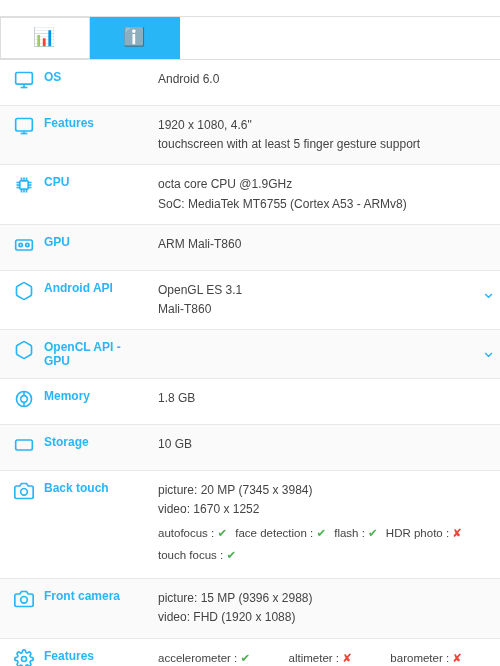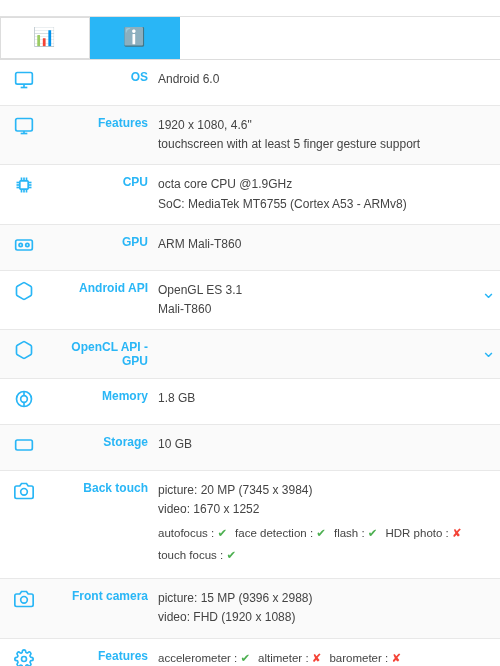--- a/index.html
+++ b/index.html
@@ -66,21 +66,20 @@
       color: #29b6f6;
       font-size: 18px;
     }
     .label-cell {
       width: 110px;
       vertical-align: top;
       padding: 10px 6px 10px 0;
       color: #29b6f6;
       font-size: 12px;
       font-weight: bold;
-      text-align: right;
     }
     .value-cell {
       vertical-align: top;
       padding: 10px 6px 10px 4px;
       color: #444;
       font-size: 12px;
       line-height: 1.6;
       flex: 1;
     }
     .dropdown-cell {
@@ -94,20 +93,21 @@
       font-size: 18px;
       cursor: pointer;
     }
     .check { color: #4caf50; }
     .cross { color: #f44336; }
     .feature-line {
       display: flex;
       flex-wrap: wrap;
       gap: 4px 8px;
       margin-bottom: 4px;
+      justify-content: space-between;
     }
     .feature-item {
       white-space: nowrap;
       font-size: 11.5px;
       color: #444;
     }
   </style>
 </head>
 <body>
 

